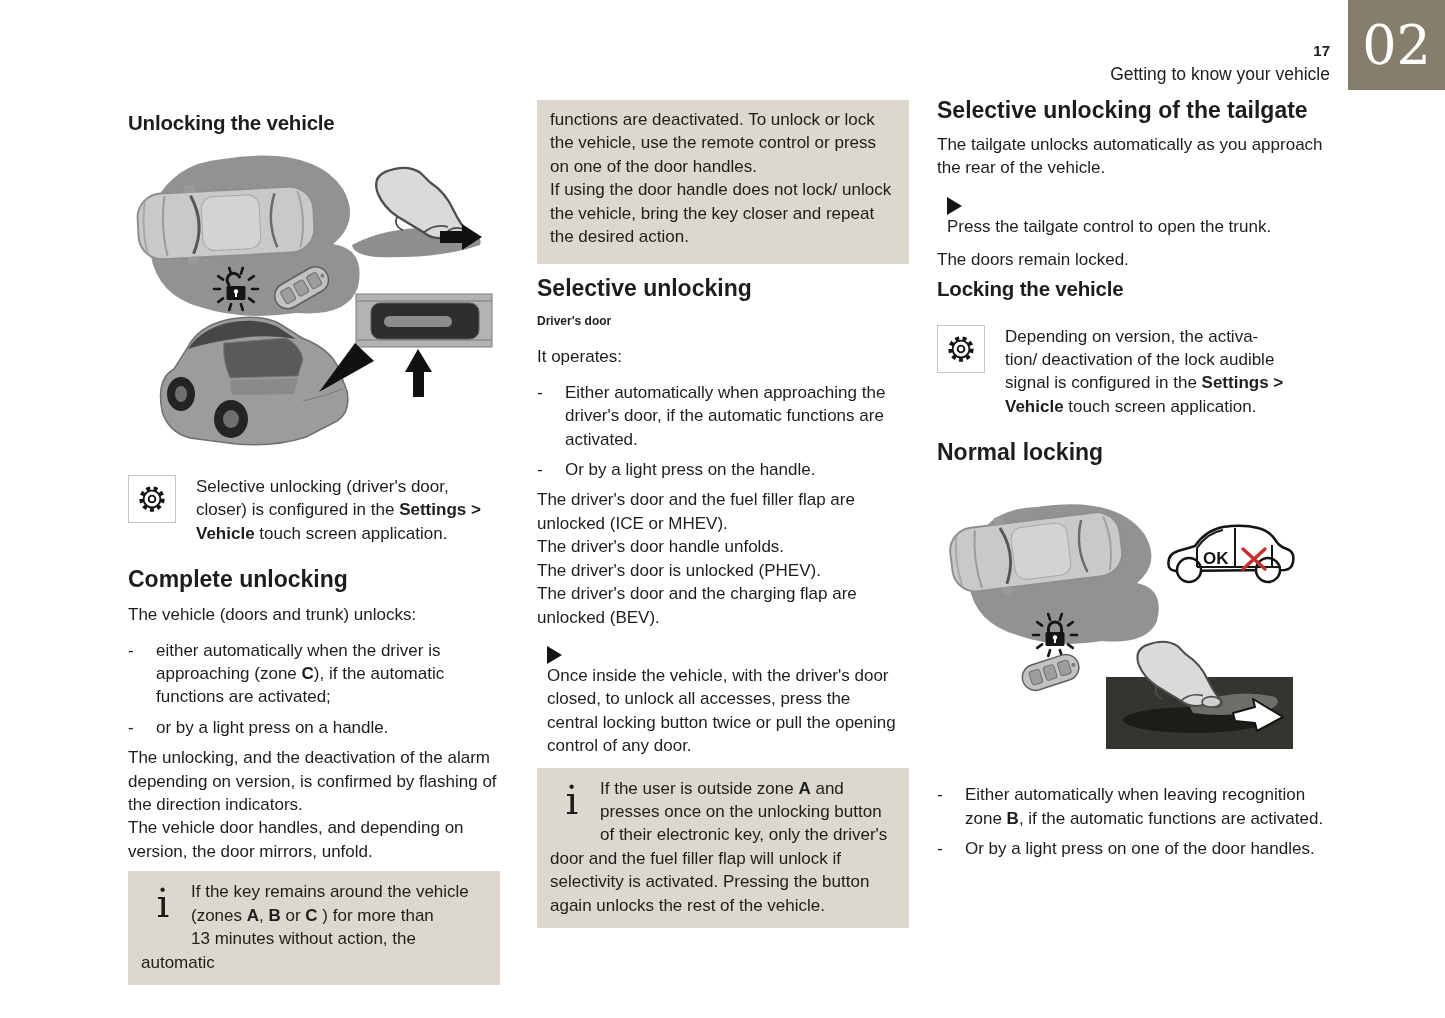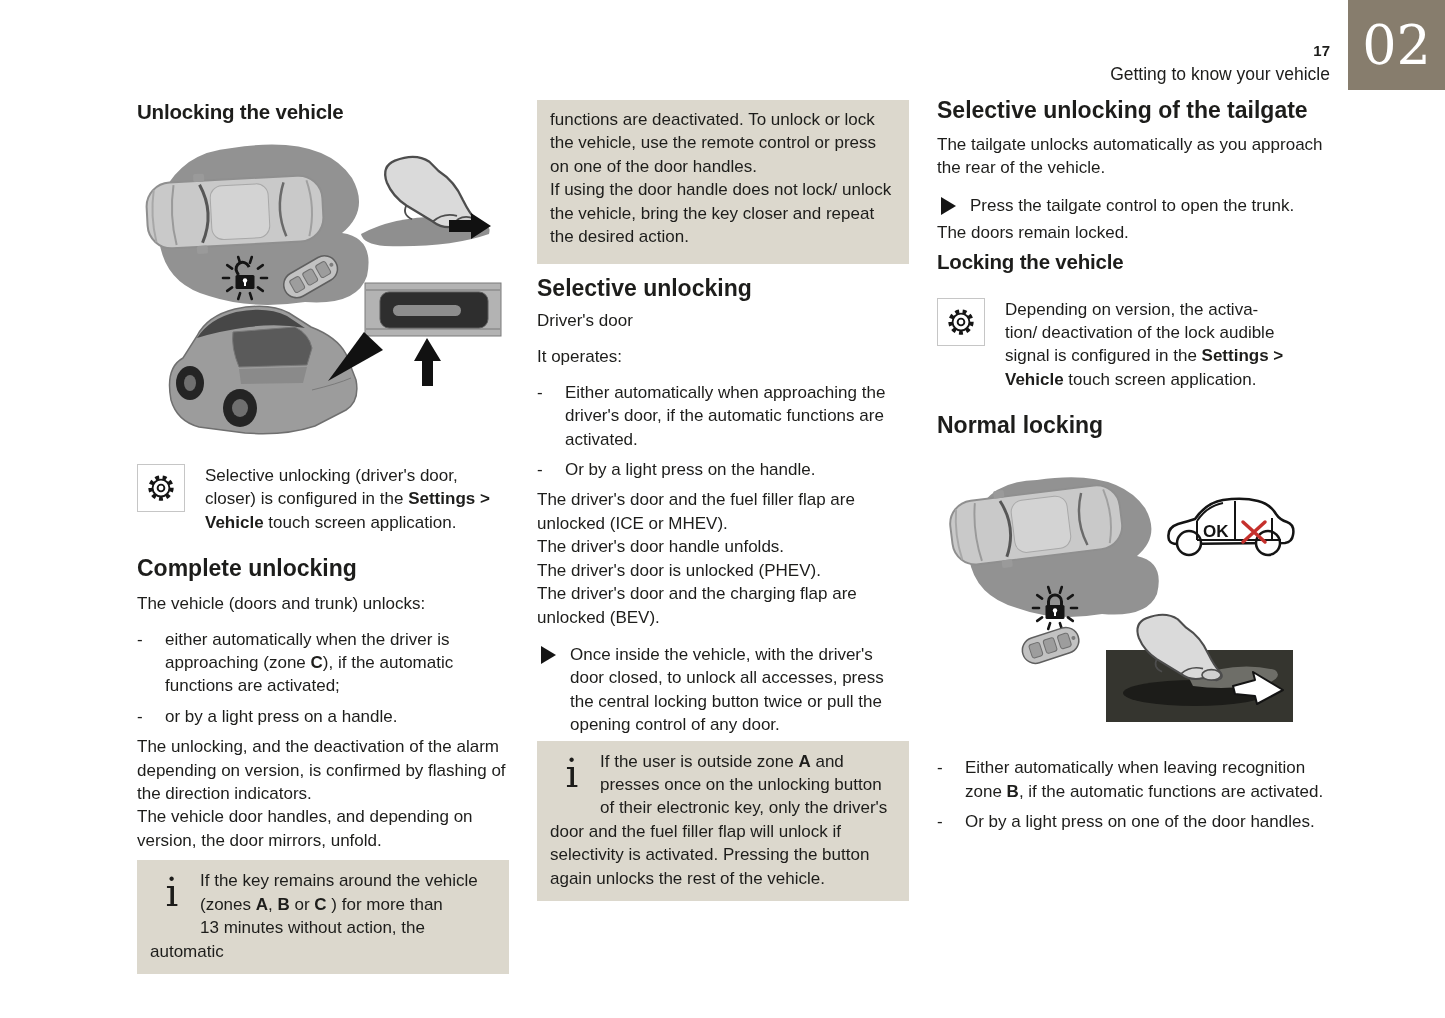--- a/index.html
+++ b/index.html
@@ -16,36 +16,36 @@
   
   .pagenum{position:absolute;top:42px;right:115px;font-size:15px;font-weight:bold;}
   .section-title{position:absolute;top:64px;right:115px;font-size:17.5px;}
   .chapter-badge{
     position:absolute;top:0;right:0;width:97px;height:90px;background:var(--badge-bg);
     color:#fff;font-family:"DejaVu Serif","Liberation Serif",serif;font-size:54px;
     display:flex;align-items:center;justify-content:center;
   }
   
   .col{position:absolute;top:100px;font-size:17px;line-height:23.4px;}
-  .col-left{left:137px;width:372px;}
+  .col-left{left:128px;width:372px;margin-top:11px;}
   .col-mid{left:537px;width:372px;}
   .col-right{left:937px;width:394px;}
   h1{font-size:20.5px;line-height:24px;font-weight:bold;margin:0;letter-spacing:-0.2px;}
   h2{font-size:23px;line-height:21px;font-weight:bold;margin:0;}
-  h3{font-size:17px;line-height:20px;font-weight:normal;margin:0;}
+  h3{font-size:12px;line-height:20px;font-weight:bold;margin:0;}
   p{margin:0;}.mb8{margin-bottom:8px;}.mb10{margin-bottom:10px;}
   .mb12{margin-bottom:12px;}.mb14{margin-bottom:14px;}
   .mb24{margin-bottom:24px;}.mb5{margin-bottom:5px;}.mb13{margin-bottom:13px;}
   
   ul.dashes{list-style:none;margin:0;padding:0;}
   ul.dashes li{display:flex;margin:0 0 7px 0;}
   ul.dashes .dash{flex:none;width:28px;}
   ul.dashes .txt{flex:1;}
   
-  .action{display:flex;margin:4px;}
+  .action{display:flex;margin:10px;flex-direction:column;}
   .tri{flex:none;width:0;height:0;border-left:15px solid #151515;
        border-top:9px solid transparent;border-bottom:9px solid transparent;
        margin:3px 14px 0 0;}
   .action .txt{flex:1;}
   
   .gearrow{display:flex;gap:20px;}
   .gearbox{flex:none;width:46px;height:46px;border:1px solid #c6c6c6;background:#fff;
            display:flex;align-items:center;justify-content:center;}
   .gearrow .txt{flex:1;}
   

